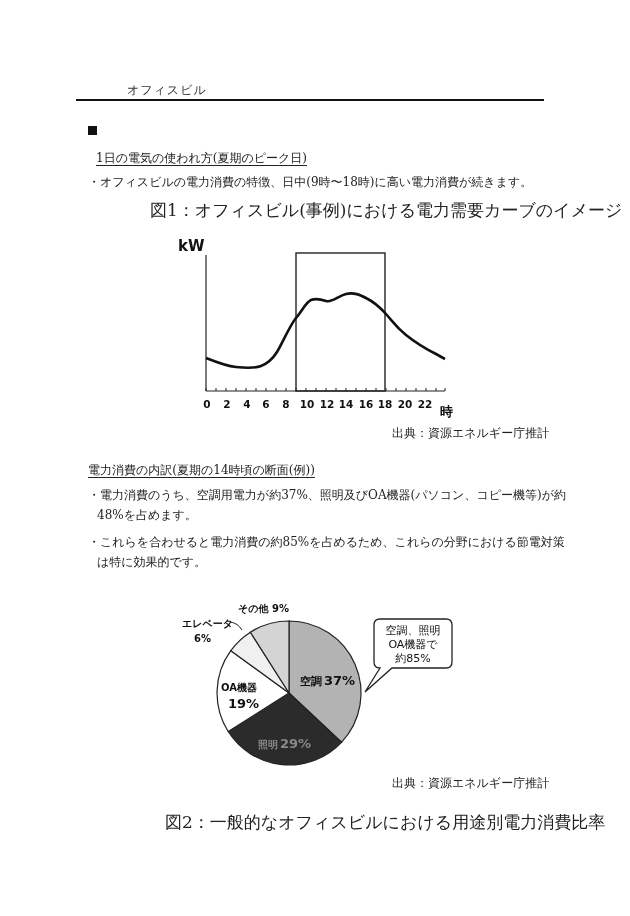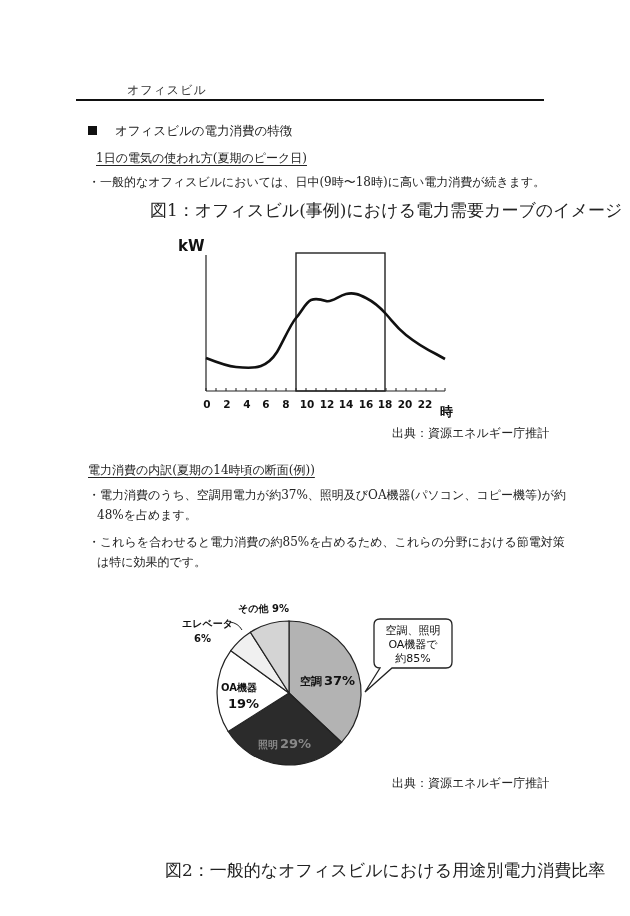--- a/index.html
+++ b/index.html
@@ -16,25 +16,25 @@
   .source { font-size: 12px; color: #222; }
   svg text { font-family: "DejaVu Sans", "Liberation Sans", sans-serif; }
 </style>
 </head>
 <body>
 
 <div class="abs header-title">オフィスビル</div>
 <div class="abs header-rule"></div>
 
 <div class="abs section-title">
-  <span class="sq"></span><span>オフィスビルの電力消費の特徴</span>
+  <span class="sq"></span>
 </div>
 
 <div class="abs sub-head" style="left:88px; top:150px;margin-left:8px;">1日の電気の使われ方(夏期のピーク日)</div>
-<div class="abs bullet" style="left:88px; top:172px;">・一般的なオフィスビルにおいては、日中(9時〜18時)に高い電力消費が続きます。</div>
+<div class="abs bullet" style="left:88px; top:172px;">・オフィスビルの電力消費の特徴、日中(9時〜18時)に高い電力消費が続きます。</div>
 <div class="abs caption" style="left:150px; top:199px;">図1：オフィスビル(事例)における電力需要カーブのイメージ</div>
 
 <svg class="abs" style="left:170px; top:230px;" width="300" height="200" viewBox="170 230 300 200">
   <text x="178" y="251" font-size="15" font-weight="bold" fill="#111">kW</text>
 
   <line x1="206" y1="255" x2="206" y2="391" stroke="#222" stroke-width="1.2"></line>
   <line x1="206" y1="391" x2="445" y2="391" stroke="#222" stroke-width="1.2"></line>
   <g stroke="#222" stroke-width="1">
     <line x1="206" y1="391" x2="206" y2="388"></line>
       <line x1="216" y1="391" x2="216" y2="388"></line>
@@ -120,13 +120,13 @@
 
   <path d="M380,619 L446,619 Q452,619 452,625 L452,662 Q452,668 446,668 L392,668 L365,692 L380,668 L380,668 Q374,668 374,662 L374,625 Q374,619 380,619 Z" fill="#ffffff" stroke="#222" stroke-width="1.3"></path>
   <g font-size="11" fill="#111" text-anchor="middle">
     <text x="413" y="634">空調、照明</text>
     <text x="413" y="648">OA機器で</text>
     <text x="413" y="662">約85%</text>
   </g>
 </svg>
 
 <div class="abs source" style="left:392px; top:775px;">出典：資源エネルギー庁推計</div>
-<div class="abs caption" style="left:165px; top:859px;">図2：一般的なオフィスビルにおける用途別電力消費比率</div>
+<div class="abs caption" style="left:165px; top:811px;">図2：一般的なオフィスビルにおける用途別電力消費比率</div>
 
 </body></html>

